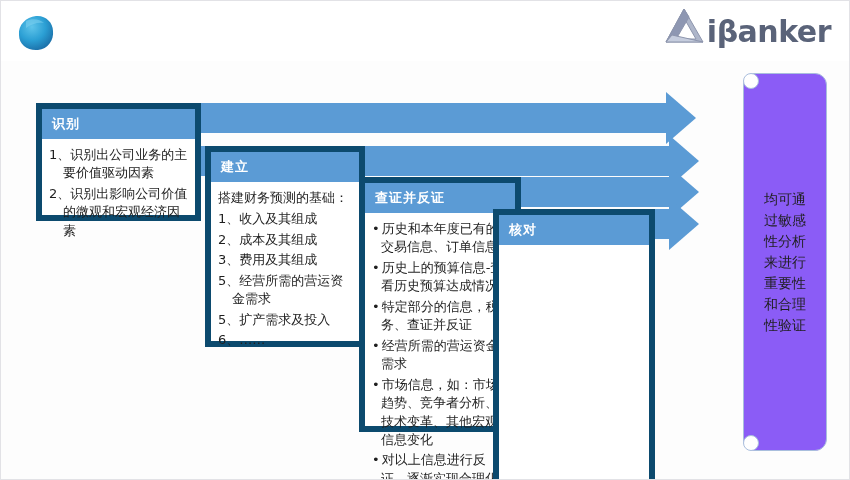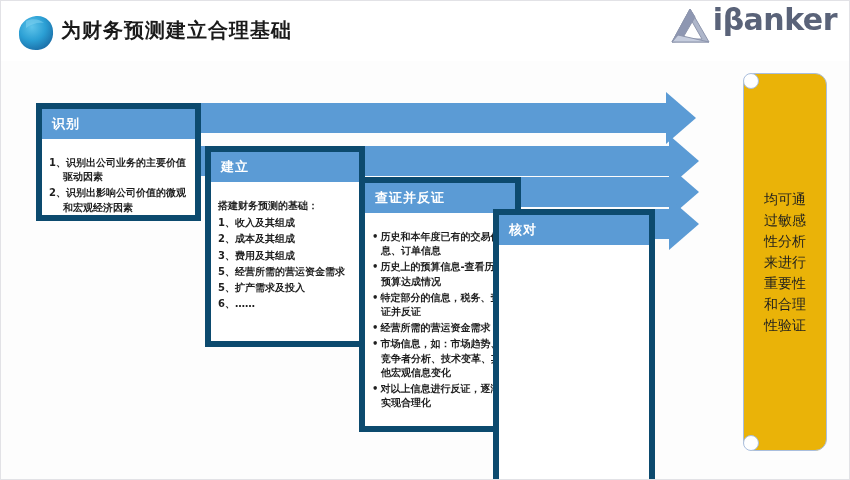--- a/index.html
+++ b/index.html
@@ -26,22 +26,22 @@
   #title-logo{
     position:absolute;left:15px;top:13px;width:40px;height:38px;
   }
   #page-title{
     position:absolute;left:60px;top:16px;
     font-size:20px;font-weight:bold;color:#1a1a1a;
     letter-spacing:1px;
     white-space:nowrap;
   }
   #brand{
-    position:absolute;right:14px;top:4px;
-    display:flex;align-items:flex-start;gap:0;
+    position:absolute;right:20px;top:4px;
+    display:flex;align-items:flex-end;gap:0;
   }
   #brand-name{
     font-size:30px;font-weight:bold;color:#5a6379;
     letter-spacing:-0.5px;line-height:1;
     padding-bottom:4px;
   }
   .arrow-wrap{position:absolute;z-index:1;}
 
   
   .stage{
@@ -54,25 +54,24 @@
   .stage-head{
     background:#5b9bd5;
     color:#ffffff;
     font-size:13px;
     font-weight:bold;
     padding:6px 0 6px 10px;
     box-sizing:border-box;
     letter-spacing:1px;
   }
   .stage-body{
-    padding:17px 6px 6px 7px;
-    font-size:10px;
+    padding:7px 6px 6px 7px;
+    font-size:13px;
     line-height:1.42;
     color:#1f1f1f;
-    font-weight:bold;
   }
   .stage-body p{margin:0 0 3px 0;}
   .stage-body .num{
     margin:0 0 2px 0;
     text-indent:0;
     padding-left:0;
   }
   .stage-body .bullet{
     margin:0 0 2px 0;
     padding-left:9px;
@@ -86,21 +85,21 @@
     padding-left:14px;
     text-indent:-14px;
   }
 
   
   #right-panel{
     position:absolute;
     left:742px;top:72px;width:84px;height:378px;
     border:1px solid #a9bedd;
     border-radius:12px;
-    background:#eab308;
+    background:#8b5cf6;
     box-sizing:border-box;
     z-index:4;
   }
   #right-panel .notch{
     position:absolute;left:-1px;width:14px;height:14px;
     border:1px solid #a9bedd;
     border-radius:50%;
     background:#ffffff;
   }
   #right-panel .notch.top{top:-1px;}
@@ -132,21 +131,20 @@
             <stop offset="0%" stop-color="#5fc4ea"></stop>
             <stop offset="55%" stop-color="#2b9fd4"></stop>
             <stop offset="100%" stop-color="#1b6fa8"></stop>
           </radialGradient>
         </defs>
         <path d="M20,2 C29,1 37,8 37,17 C38,26 32,35 22,36 C12,37 3,31 3,21 C2,11 10,3 20,2 Z" fill="url(#blobg)"></path>
         <path d="M10,7 C16,4 24,5 28,9 C22,8 15,10 10,14 Z" fill="#7fd2f0" opacity="0.55"></path>
       </svg>
     </div>
 
-    <div id="page-title">为财务预测建立合理基础</div>
 
     <div id="brand">
       <span>
         <svg width="46" height="42" viewBox="0 0 46 42">
           <g stroke="#8d95ad" stroke-width="1" fill="none">
             <path d="M23,4 L42,37 L5,37 Z" fill="#aeb6ca"></path>
             <path d="M23,13 L35,34 L11,34 Z" fill="#ffffff"></path>
             <path d="M23,4 L28,12 L14,36 L5,37 Z" fill="#8e97b2"></path>
             <path d="M5,37 L11,30 L42,37 Z" fill="#c6cdde"></path>
           </g>

